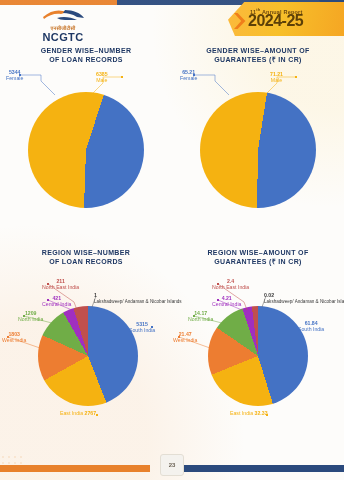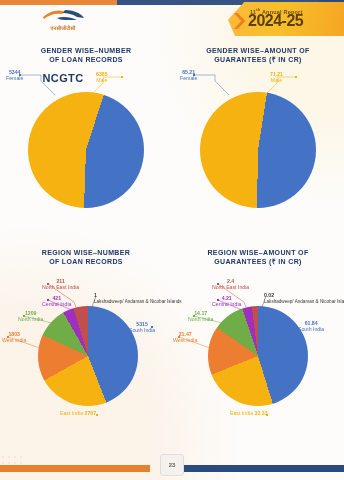--- a/index.html
+++ b/index.html
@@ -17,21 +17,21 @@
       #fdfcfa;
   }
   
   .topbar{position:absolute;top:0;left:0;width:344px;height:5px;
     background:linear-gradient(90deg,#e8812c 0%, #e8812c 34%, #2b4a7d 34%, #2b4a7d 100%);
     opacity:.95;}
   .logo{position:absolute;left:24px;top:8px;width:78px;text-align:center;}
   .logo-mark{height:16px;position:relative;}
   .logo-mark svg{display:block;margin:0 auto;}
   .logo-hindi{font-size:5px;color:#c8762a;letter-spacing:.2px;margin-top:1px;font-weight:700;}
-  .logo-name{font-size:11px;font-weight:700;color:#1f3864;letter-spacing:.4px;line-height:12px;margin-top:41px;}
+  .logo-name{font-size:11px;font-weight:700;color:#1f3864;letter-spacing:.4px;line-height:12px;}
   .banner{position:absolute;right:0;top:0;width:116px;height:42px;overflow:hidden;}
   .banner .ribbon{
     position:absolute;right:0;top:2px;width:116px;height:34px;
     background:linear-gradient(100deg,#fbb93c 0%,#f7c02a 45%,#f5a623 100%);
     clip-path:polygon(14% 0, 100% 0, 100% 100%, 6% 100%, 0 52%);
   }
   .banner .navy{
     position:absolute;right:0;top:0;width:34px;height:28px;
     background:#2b4a7d;
     clip-path:polygon(26% 0, 100% 0, 100% 100%);

